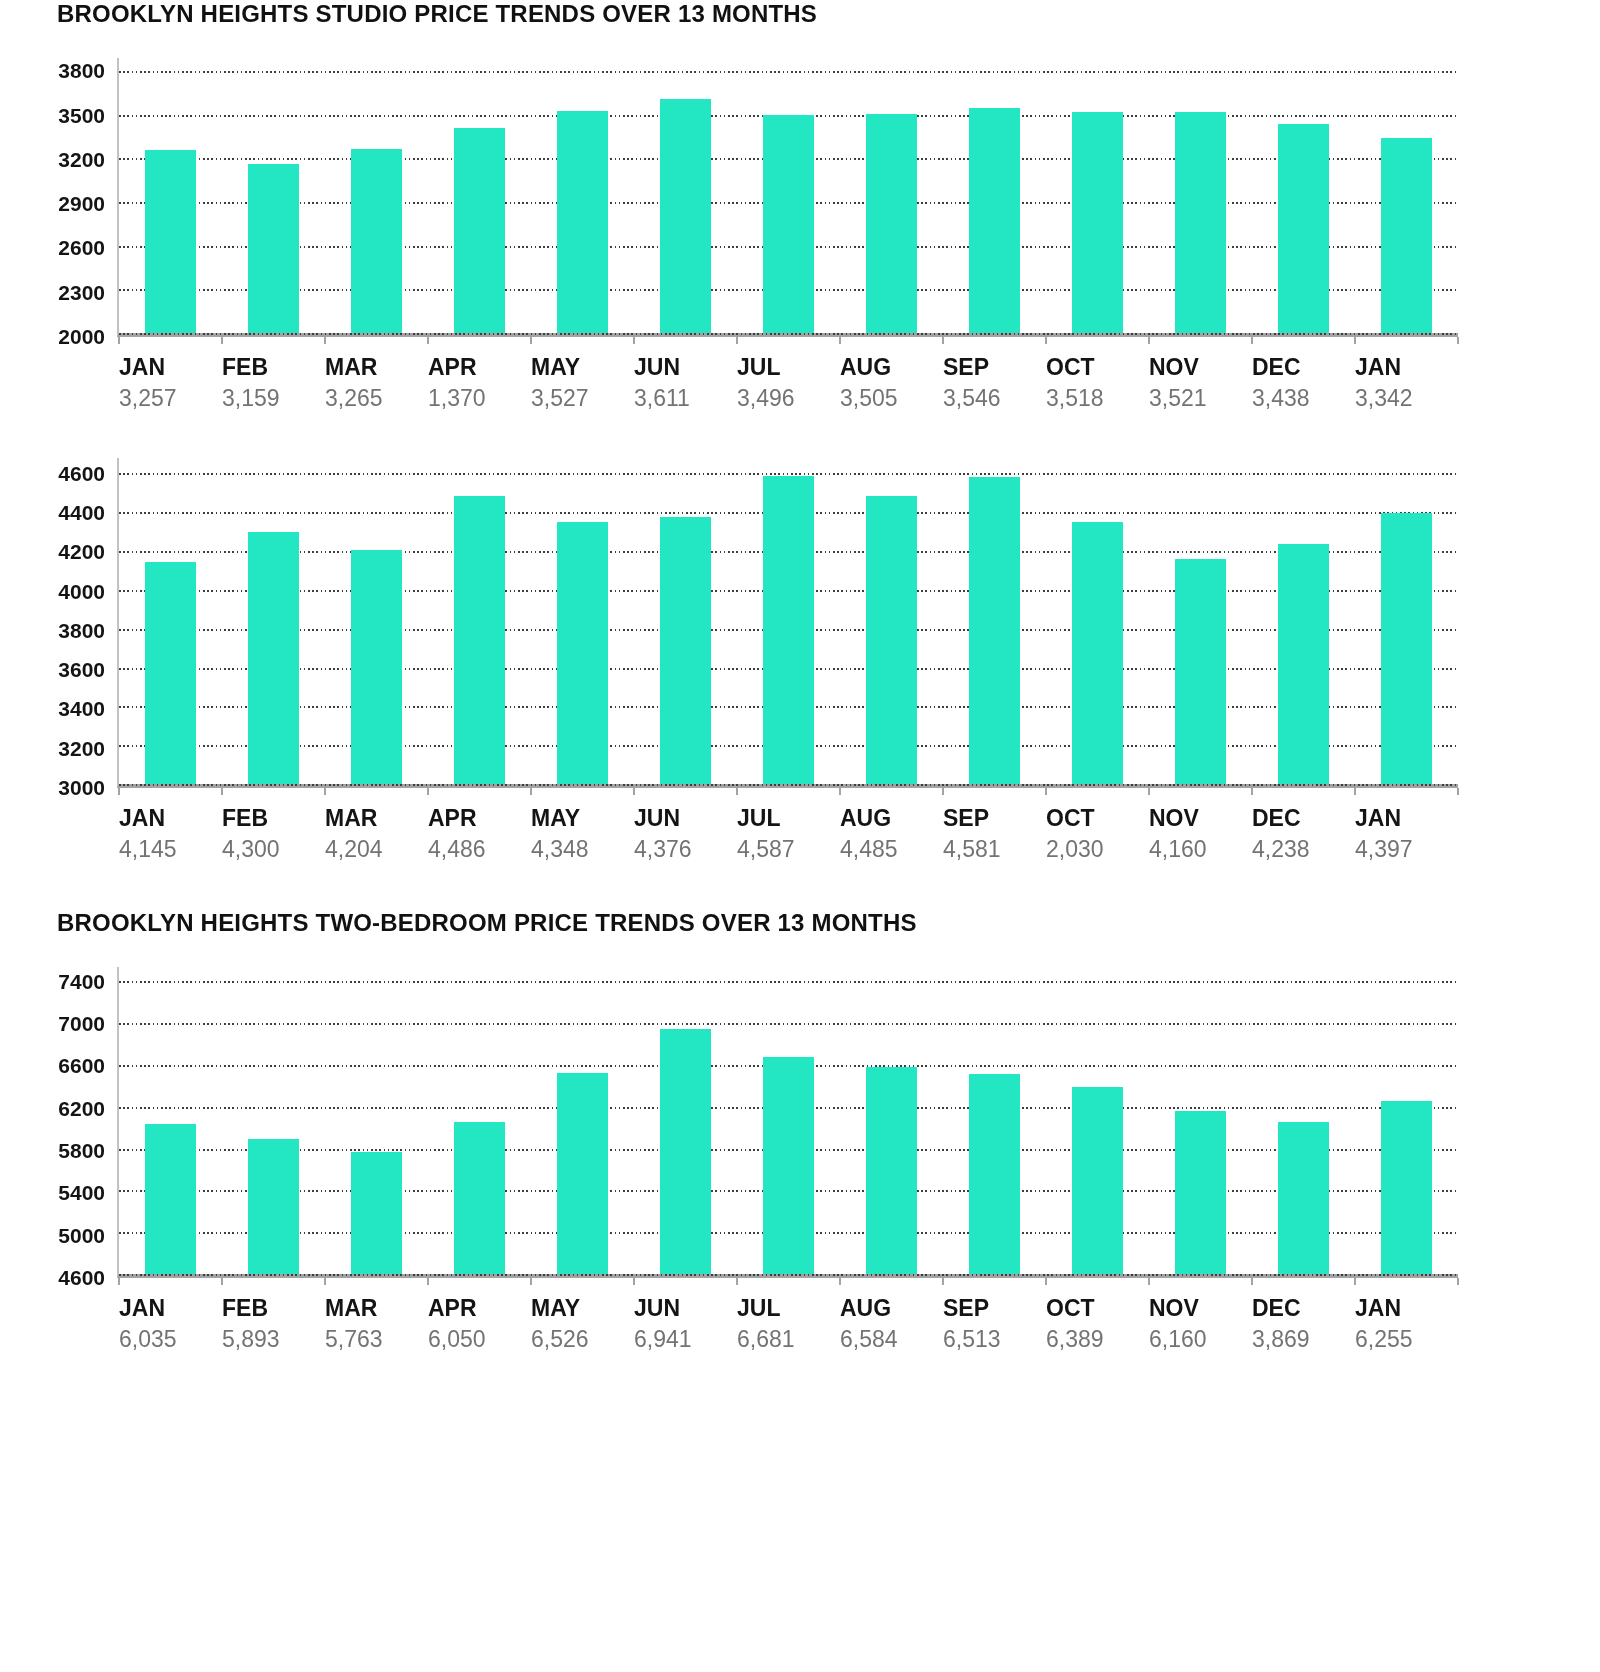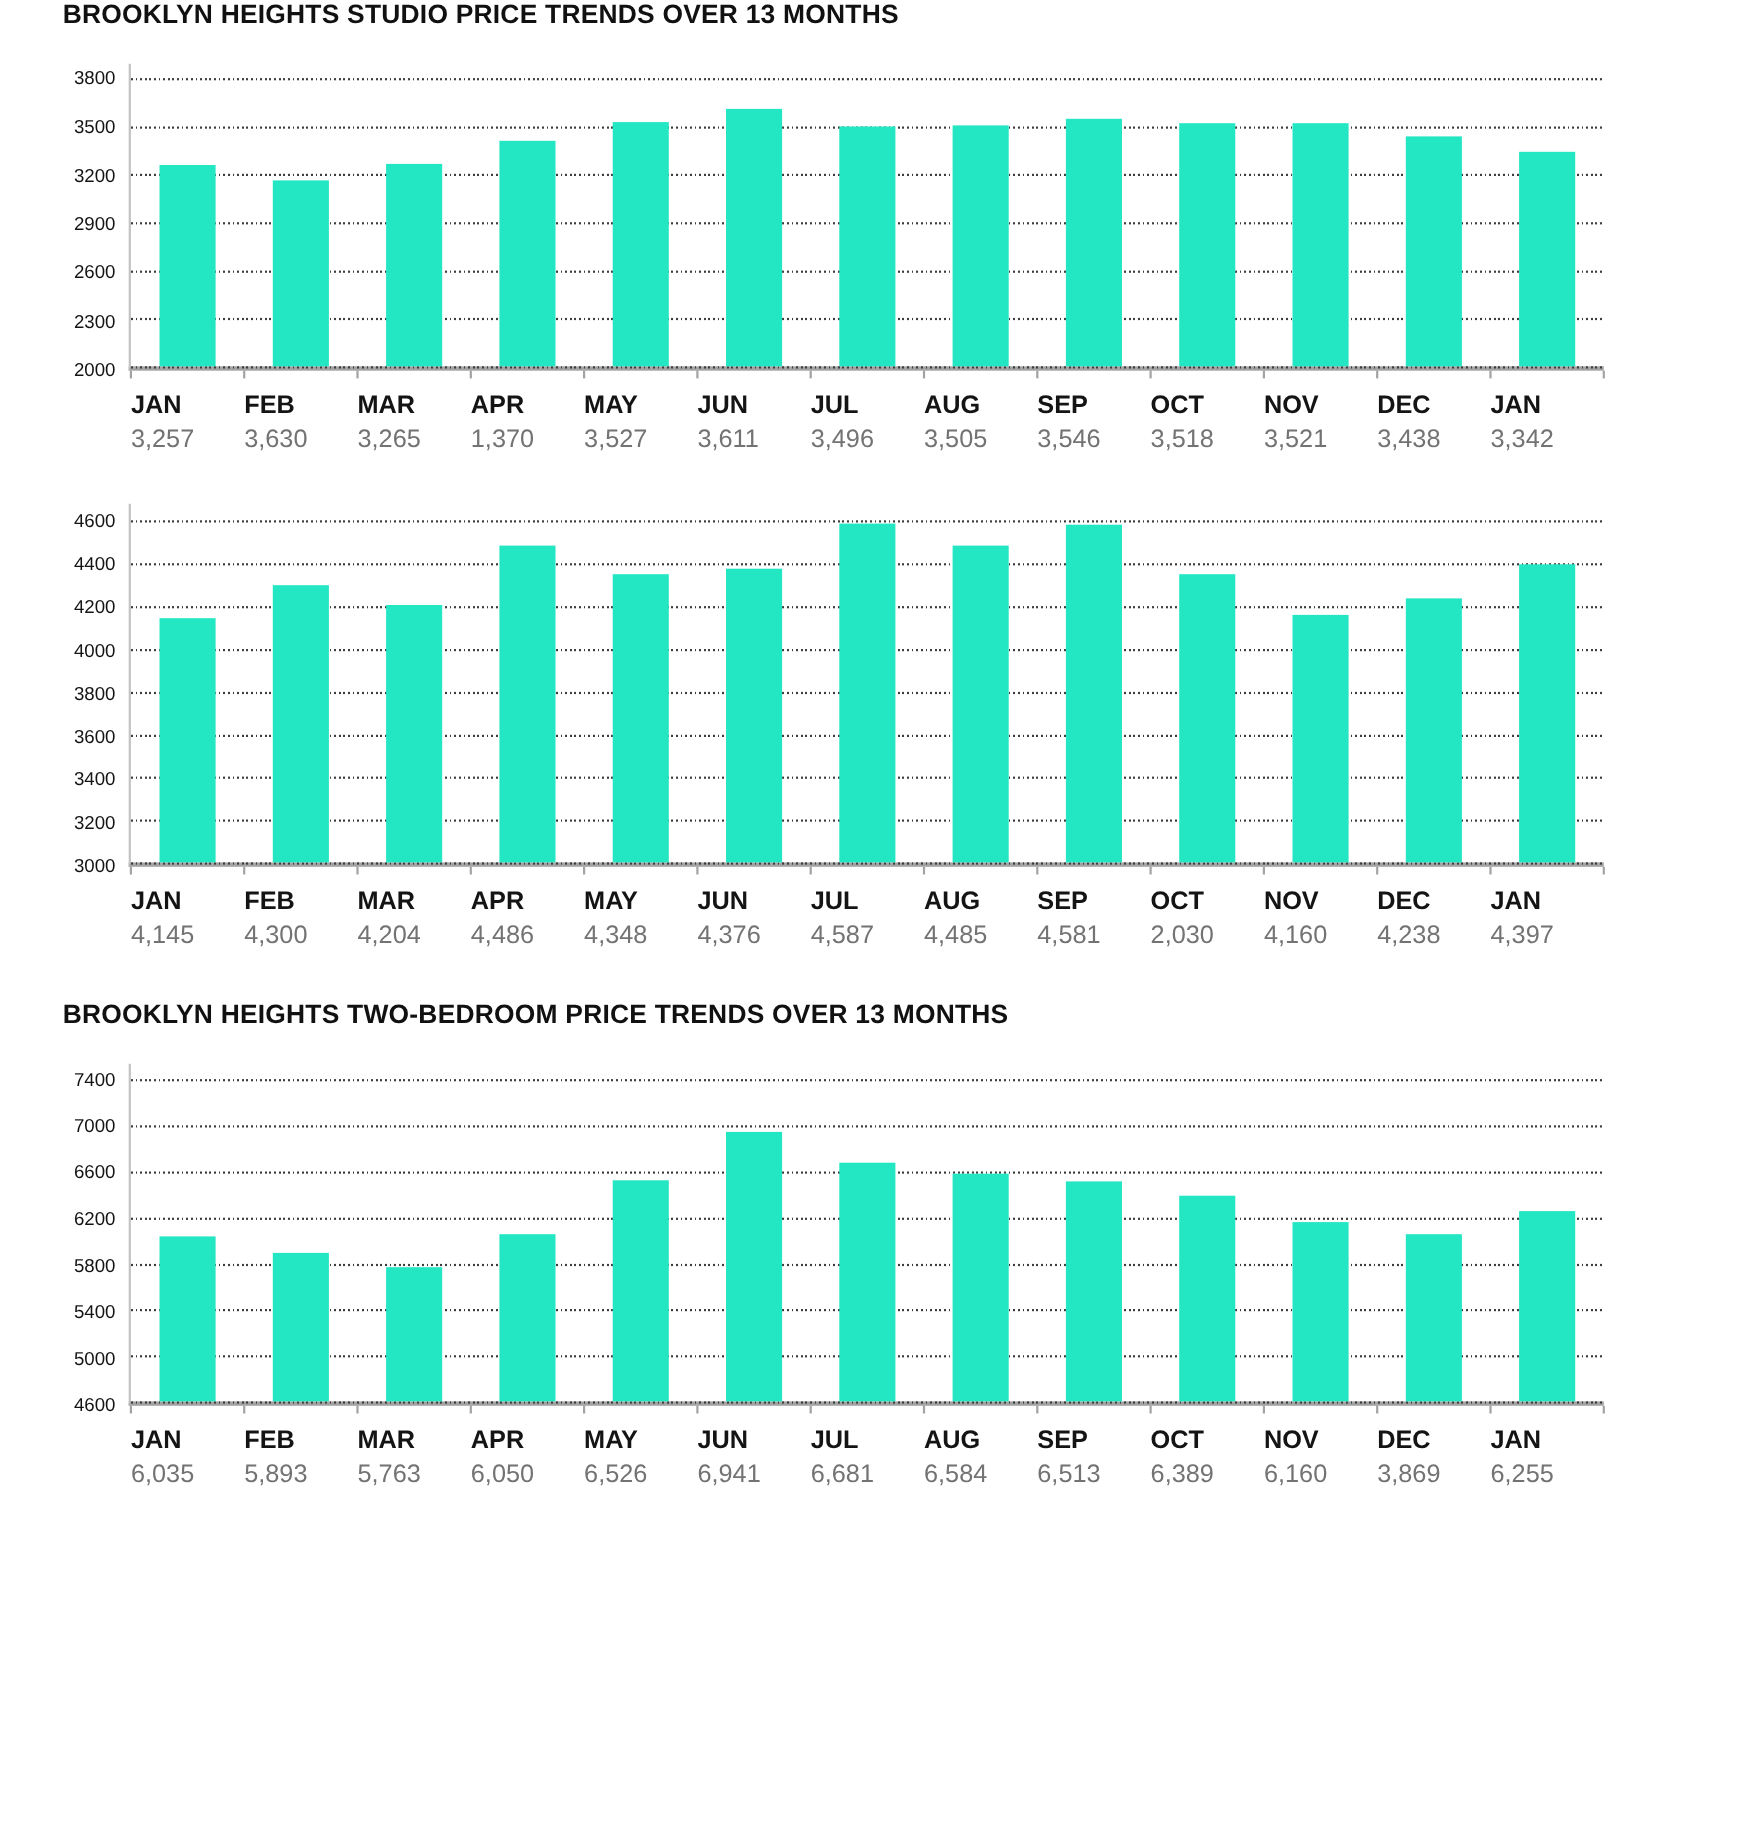--- a/index.html
+++ b/index.html
@@ -22,22 +22,22 @@
     display: flex;
     align-items: stretch;
     margin-left: 40px;
     margin-right: 142px;
   }
   .y-col { width: 77px; position: relative; flex: none; }
   .y-tick-label {
     position: absolute;
     right: 12px;
     transform: translateY(-50%);
-    font-size: 17px;
-    font-weight: normal;
+    font-size: 21px;
+    font-weight: bold;
     color: #141414;
     white-space: nowrap;
     margin-left: 12px;
   }
   .plot {
     flex: 1;
     position: relative;
     border-left: 2px solid #c2c2c2;
     border-bottom: 4px solid #a3a3a3;
   }
@@ -122,21 +122,21 @@
           <div class="axis-tick" style="left: calc(100% - 1px);"></div>
         </div>
     </div>
     <div class="x-labels">
         <div class="x-slot">
           <div class="month-label">JAN</div>
           <div class="value-label">3,257</div>
         </div>
         <div class="x-slot">
           <div class="month-label">FEB</div>
-          <div class="value-label">3,630</div>
+          <div class="value-label">3,159</div>
         </div>
         <div class="x-slot">
           <div class="month-label">MAR</div>
           <div class="value-label">3,265</div>
         </div>
         <div class="x-slot">
           <div class="month-label">APR</div>
           <div class="value-label">1,370</div>
         </div>
         <div class="x-slot">

